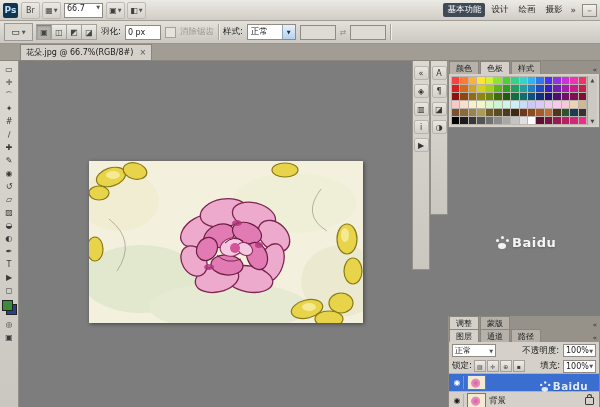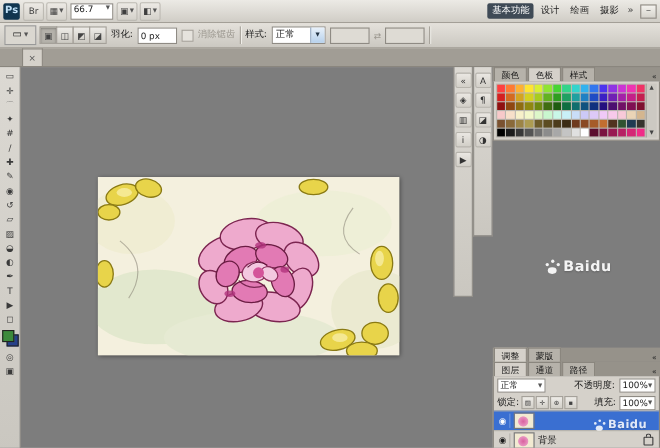--- a/index.html
+++ b/index.html
@@ -167,20 +167,21 @@
     <span class="arrow">▼</span>
   </div>
   <div class="obinput disabled"></div>
   <span class="swapglyph">⇄</span>
   <div class="obinput disabled"></div>
   <span class="vsep"></span>
 </div>
 
 <div class="tabbar">
   <div class="doctab">
+    <span>花朵.jpg @ 66.7%(RGB/8#)</span>
     <span class="close">×</span>
   </div>
 </div>
 
 <div class="mainrow">
 
   <div class="toolbar">
     <span id="tools-list" style="display:flex;flex-direction:column;align-items:center">
         <span class="tool">▭</span>
         <span class="tool">✛</span>

